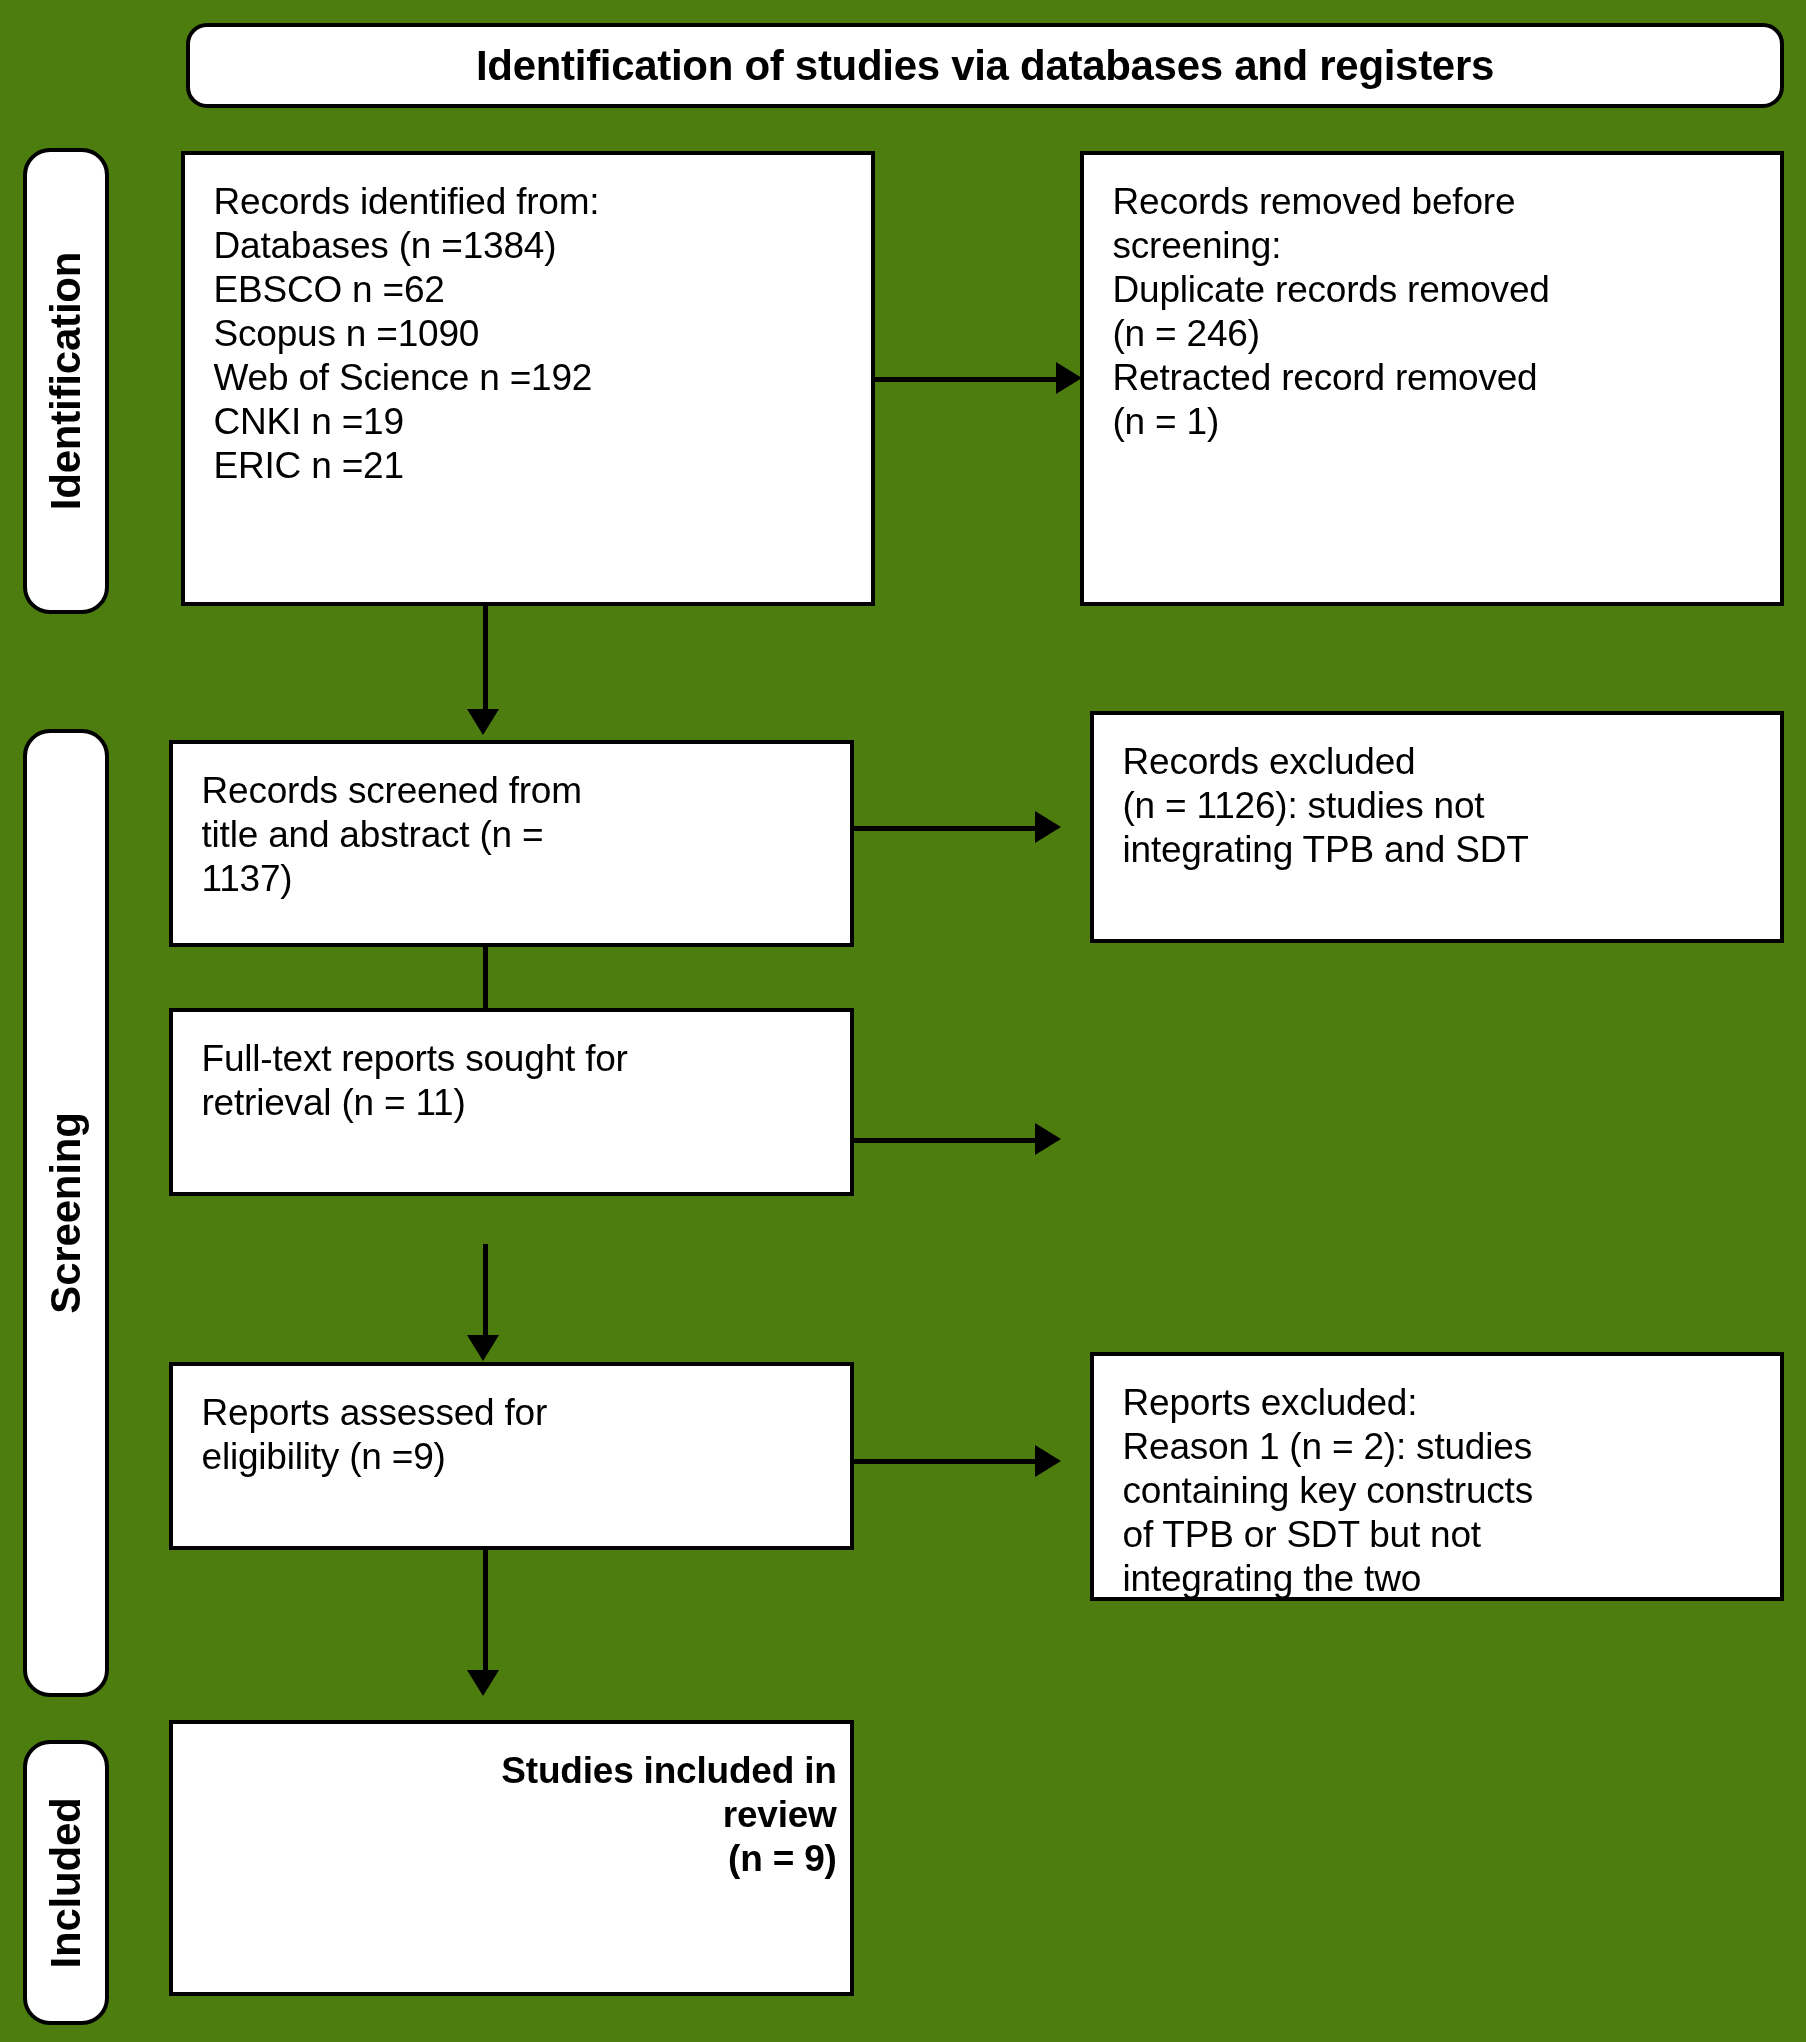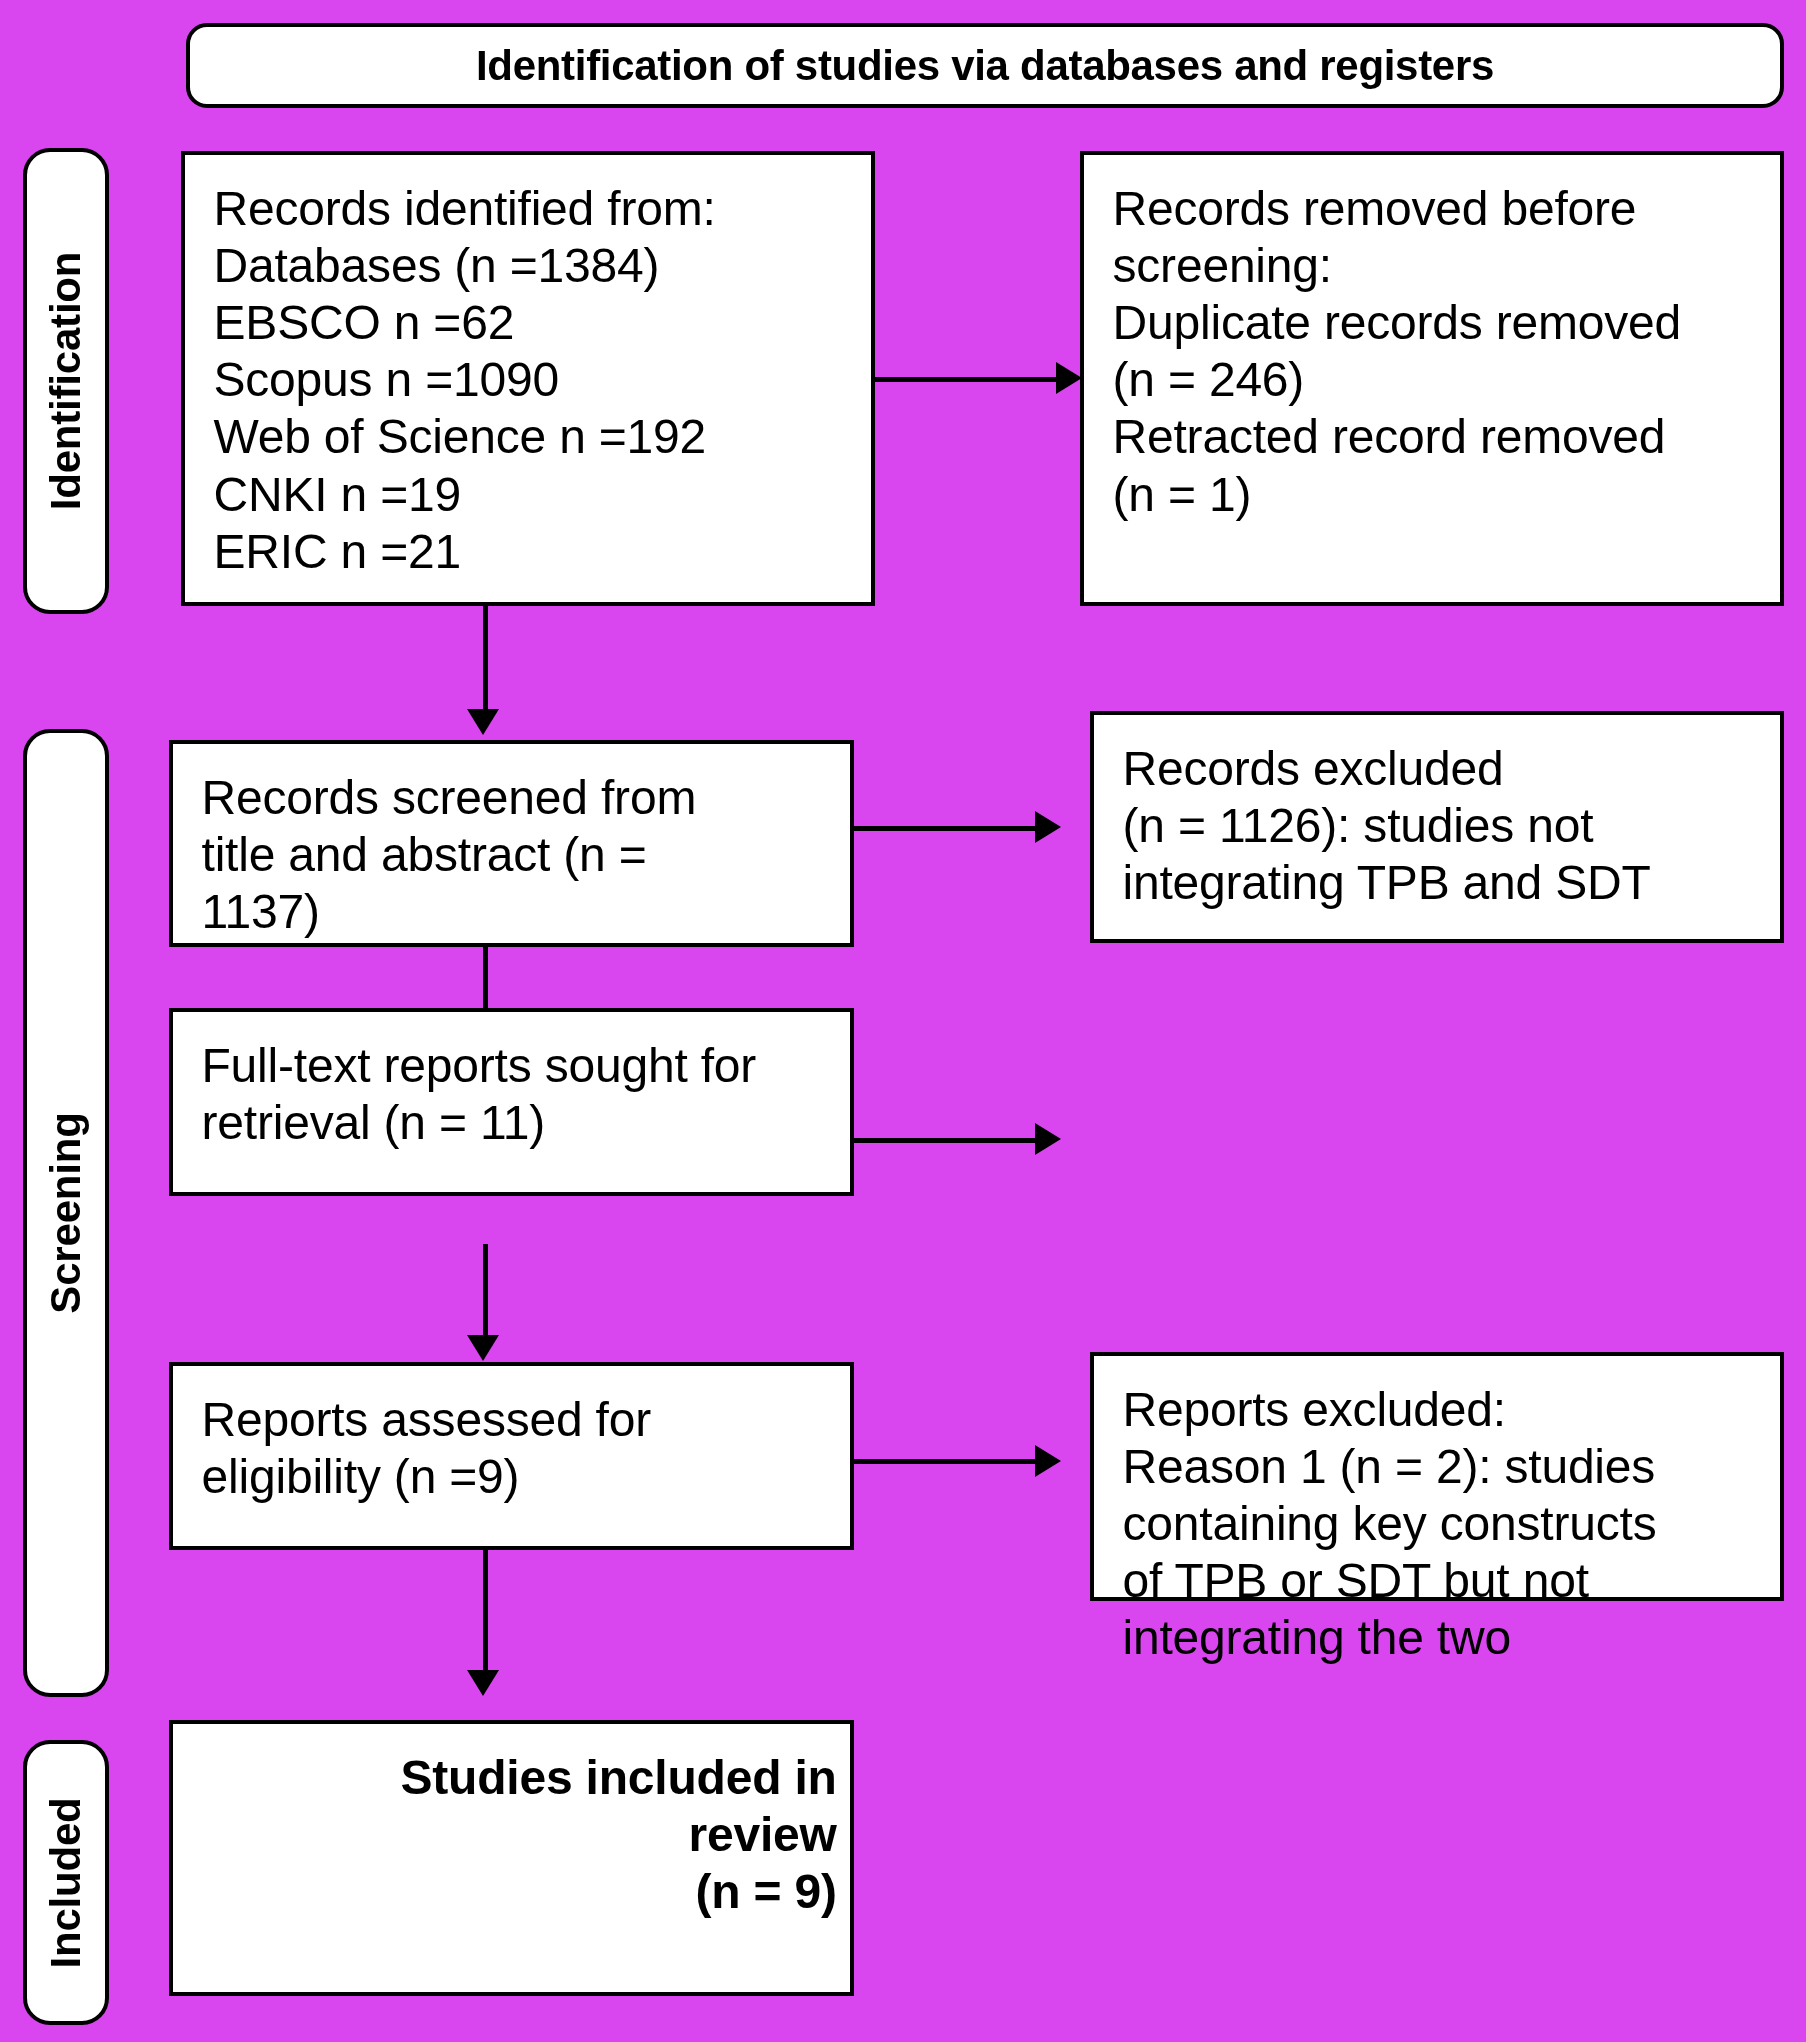--- a/index.html
+++ b/index.html
@@ -10,37 +10,37 @@
   body {
     font-family: "Liberation Sans", sans-serif;
     color: #000000;
   }
 
   
   #prisma-canvas {
     position: relative;
     width: 1806px;
     height: 2042px;
-    background: #d946ef;
+    background: #4d7c0f;
     overflow: hidden;
   }
 
   
   .box {
     position: absolute;
     box-sizing: border-box;
     border: 4.8px solid #000000;
     background: #ffffff;
   }
   .box-text {
     position: absolute;
     left: 28.5px;
     right: 13.3px;
     top: 25px;
-    font-size: 48px;
+    font-size: 37px;
     line-height: 1.19;
     letter-spacing: -0.2px;
     white-space: pre-line;
   }
   .box-text.bold { font-weight: bold; text-align: right; }
 
   
   #header-banner {
     position: absolute;
     left: 186px;

